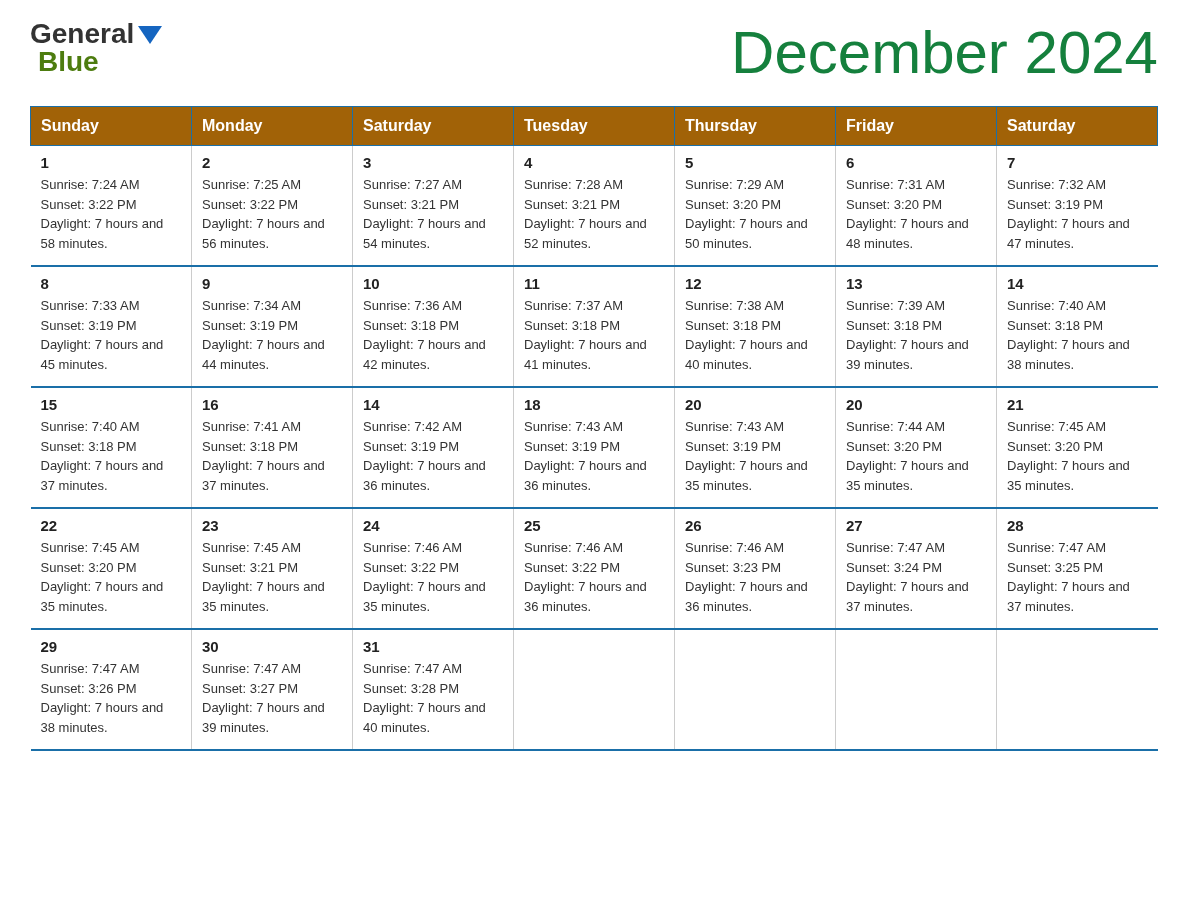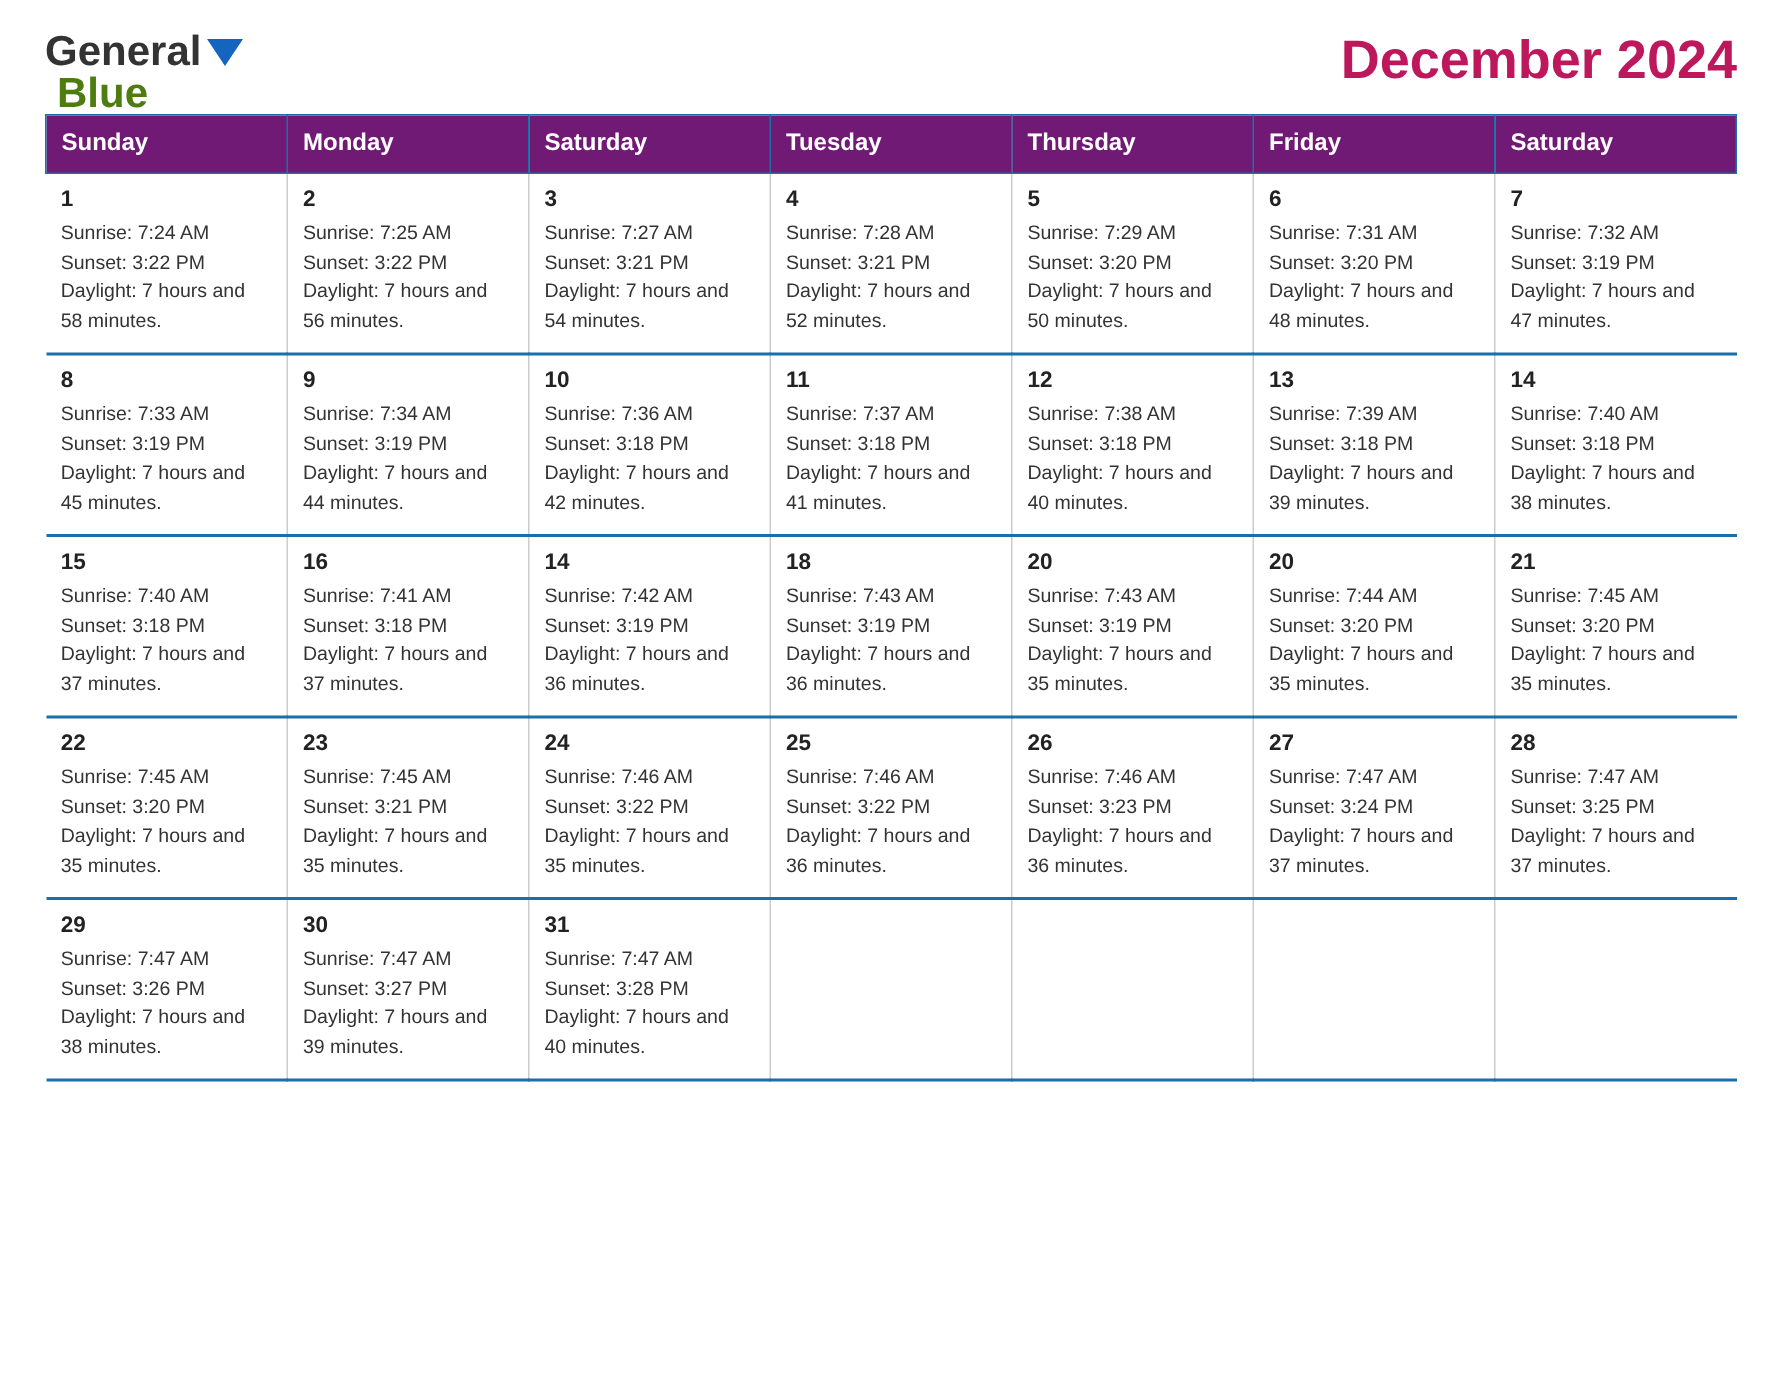--- a/index.html
+++ b/index.html
@@ -7,20 +7,21 @@
       font-family: Arial, sans-serif;
       background: #fff;
       padding: 20px 30px;
       width: 1188px;
       min-height: 918px;
     }
     .header {
       display: flex;
       justify-content: space-between;
       align-items: flex-start;
+      margin-bottom: 20px;
     }
     .logo {
       display: flex;
       flex-direction: column;
       align-items: flex-start;
     }
     .logo-general {
       font-size: 28px;
       font-weight: bold;
       color: #333;
@@ -43,36 +44,36 @@
       border-left: 12px solid transparent;
       border-right: 12px solid transparent;
       border-top: 18px solid #1565c0;
       margin-left: 4px;
       margin-top: 2px;
     }
     .title-block {
       text-align: right;
     }
     .month-title {
-      font-size: 36px;
-      font-weight: bold;
-      color: #be185d;
+      font-size: 60px;
+      font-weight: normal;
+      color: #15803d;
       line-height: 1.1;
     }
     .location {
       font-size: 22px;
       color: #444;
       margin-top: 4px;
     }
     table {
       width: 100%;
       border-collapse: collapse;
     }
     thead tr th {
-      background-color: #701a75;
+      background-color: #a16207;
       color: #fff;
       font-size: 16px;
       font-weight: bold;
       padding: 10px 10px;
       text-align: left;
       border: 1px solid #1a6fa8;
     }
     tbody tr {
       border-bottom: 2px solid #1a6fa8;
     }

